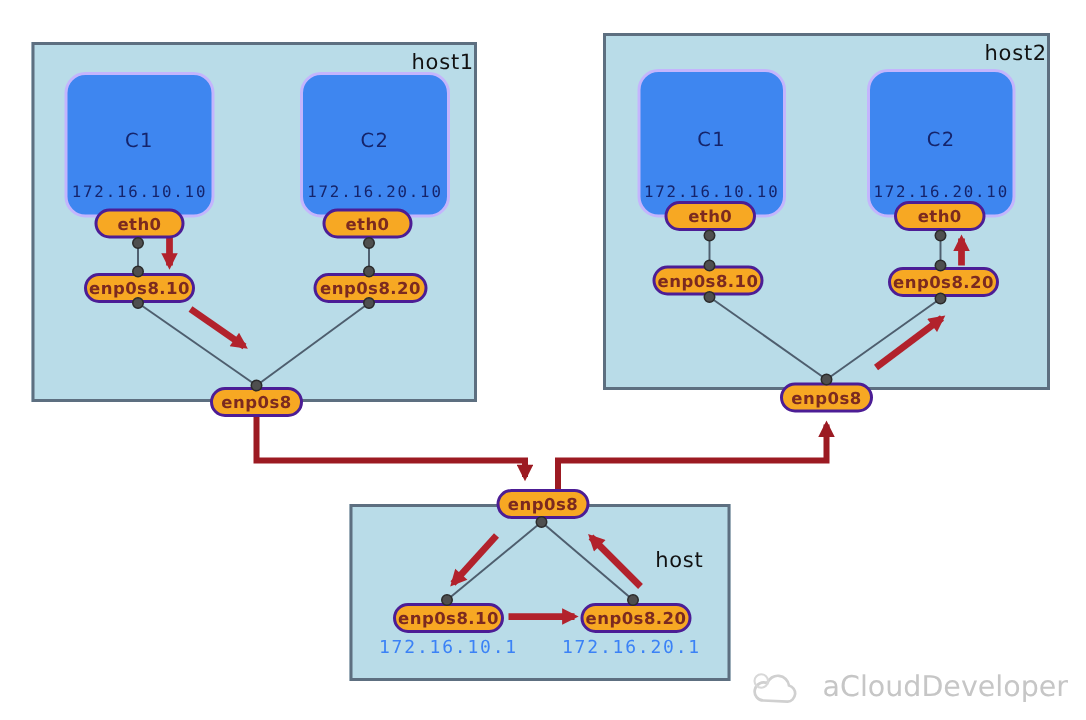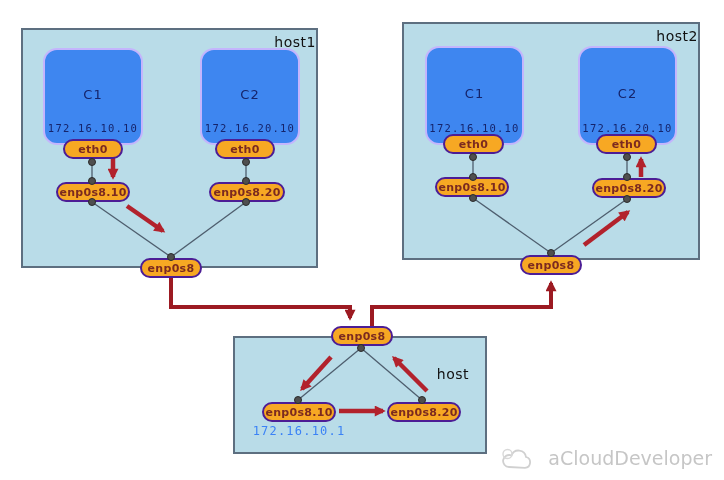--- a/index.html
+++ b/index.html
@@ -73,20 +73,21 @@
   </div>
   <div class="container" style="left:578px;top:46px;width:99px;height:99px;">
     <div class="cname">C2</div>
     <div class="cip">172.16.20.10</div>
   </div>
 
   <div class="host" style="left:233px;top:336px;width:254px;height:118px;">
     <span class="hostlabel" style="top:12px;right:16px;margin-top:16px;">host</span>
   </div>
   <div class="ipcap" style="left:239px;top:424px;">172.16.10.1</div>
+  <div class="ipcap" style="left:361px;top:424px;">172.16.20.1</div>
 
   <svg id="lines" width="724" height="480" viewBox="0 0 724 480">
     <defs>
       <marker id="arr" viewBox="0 0 10 10" refX="7.5" refY="5" markerWidth="13" markerHeight="11" orient="auto" markerUnits="userSpaceOnUse">
         <path d="M0,0 L10,5 L0,10 z" fill="#b2222c"></path>
       </marker>
       <marker id="arrk" viewBox="0 0 10 10" refX="7.5" refY="5" markerWidth="13" markerHeight="11" orient="auto" markerUnits="userSpaceOnUse">
         <path d="M0,0 L10,5 L0,10 z" fill="#9c1a22"></path>
       </marker>
     </defs>

